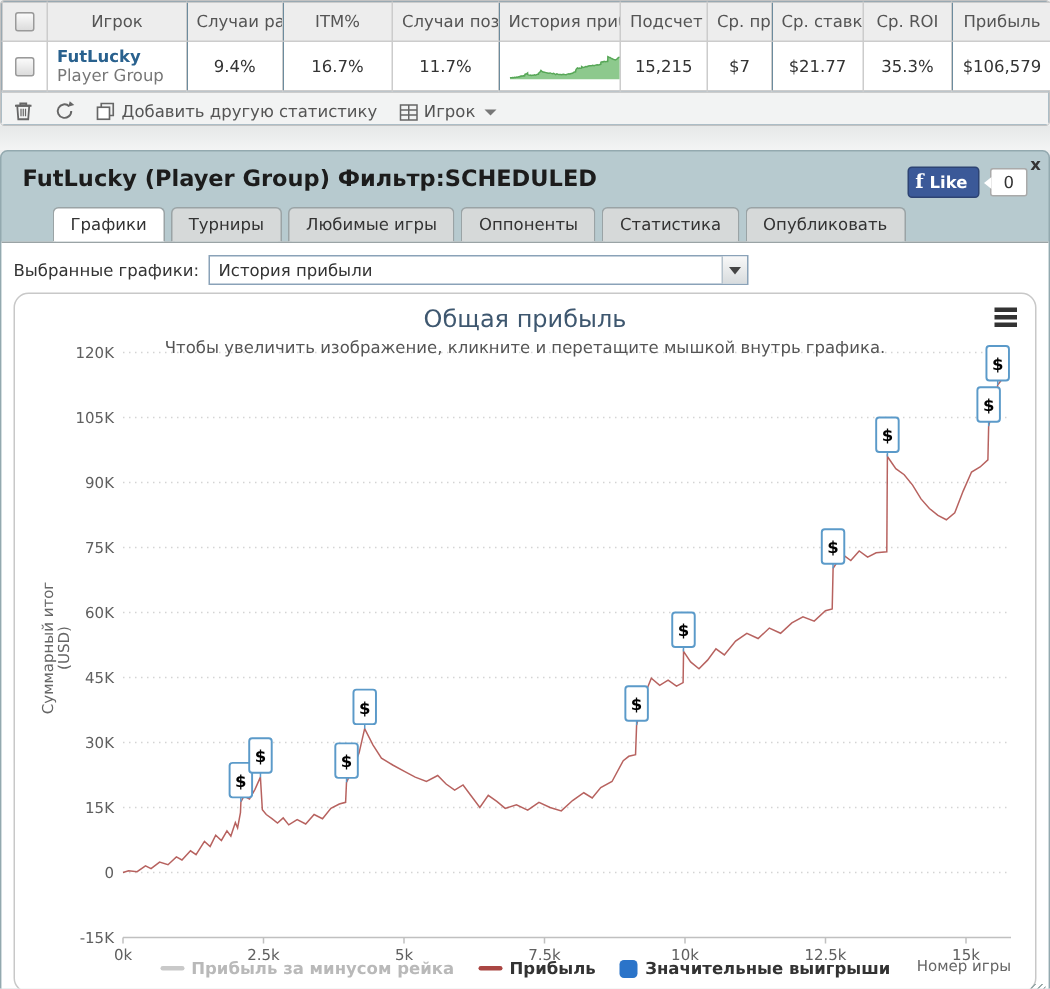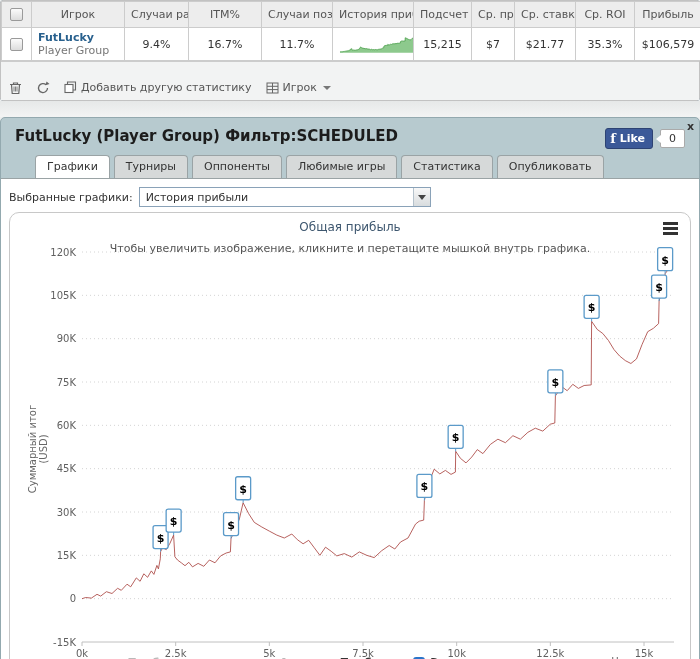--- a/index.html
+++ b/index.html
@@ -15,21 +15,21 @@
   .stats-widget { background:#0c4a6e; border:1px solid #c2c2c2; border-radius:3px; }
   .stats-table { width:100%; border-collapse:collapse; table-layout:fixed; }
   .stats-table th, .stats-table td { border:1px solid #ccc; padding:3px 6px; font-weight:normal; overflow:hidden; white-space:nowrap; }
   .stats-table thead th { background:#ededed; color:#555; text-align:center; height:26px; }
   .stats-table tbody td { background:#fff; height:30px;margin-top:16px; }
   .num { text-align:center; }
   .player-name { font-weight:bold; color:#29618e; cursor:pointer; }
   .player-group { color:#777; }
   .cb { width:13px; height:13px; border:1px solid #9a9a9a; background:linear-gradient(#fbfbfb,#dcdcdc); border-radius:2px; margin:0 auto; }
   .spark-wrap { padding:1px 2px; }
-  .stats-toolbar { display:flex; align-items:flex-start; gap:14px; background:#f2f3f3; border-top:1px solid #ccc; padding:19px 8px; height:22px; color:#555; }
+  .stats-toolbar { display:flex; align-items:flex-end; gap:14px; background:#f2f3f3; border-top:1px solid #ccc; padding:2px 8px; height:22px; color:#555; }
   .tool-btn { display:inline-flex; align-items:center; gap:4px; cursor:pointer; color:#555; }
   .tool-btn svg { display:block; }
   .caret-down { width:0; height:0; border-left:4px solid transparent; border-right:4px solid transparent; border-top:4px solid #777; display:inline-block; margin-left:2px; }
 
   .gap-band { height:16px; background:linear-gradient(#e6e8e8,#f3f4f4); }
 
   
   .panel { background:#b7cacf; border:1px solid #93a9af; border-radius:5px 5px 0 0; height:569px; position:relative; }
   .panel-header { position:relative; padding:9px 12px 0 14px;border-radius:12px; }
   .panel-title { font-size:15px; font-weight:bold; color:#1c1c1c; }
@@ -39,28 +39,28 @@
   .fb-f { font-family:"DejaVu Serif", serif; font-weight:bold; font-size:13px; }
   .fb-count { position:relative; background:#fff; border:1px solid #aaa; border-radius:2px; padding:2px 8px; margin-left:7px; font-size:11px; color:#333; }
   .fb-count:before { content:""; position:absolute; left:-5px; top:5px; border-top:4px solid transparent; border-bottom:4px solid transparent; border-right:5px solid #fff; }
 
   .tabs { display:flex; gap:4px; margin:10px 0 0 20px; }
   .tab { background:#d6d9d9; border:1px solid #9aa3a5; border-bottom:none; border-radius:4px 4px 0 0; padding:4px 11px 5px; color:#333; cursor:pointer; }
   .tab.active { background:#fff; position:relative; z-index:2; }
 
   .panel-body { background:#fff; border-top:1px solid #9aa3a5; padding:5px 8px 0; height:506px; }
   .select-row { display:flex; align-items:center; gap:6px; padding:3px 0 5px; color:#333; }
-  .select-box { display:flex; align-items:center; width:292px; height:20px; border:1px solid #8aa2b8; background:#fff; cursor:pointer; }
+  .select-box { display:flex; align-items:center; width:360px; height:20px; border:1px solid #8aa2b8; background:#fff; cursor:pointer; }
   .select-value { flex:1; padding:0 6px; }
   .select-arrow { width:17px; height:18px; border-left:1px solid #b5c2cc; background:linear-gradient(#f8f8f8,#d8dcde); display:flex; align-items:center; justify-content:center; }
   .select-arrow i { width:0; height:0; border-left:4px solid transparent; border-right:4px solid transparent; border-top:5px solid #444; }
 
   
   .chart-container { position:relative; border:1px solid #c8c8c8; border-radius:10px; height:467px; background:#fff; overflow:hidden; }
-  .chart-title { position:absolute; top:7px; width:100%; text-align:center; font-size:12px; color:#3E576F; }
+  .chart-title { position:absolute; top:7px; width:100%; text-align:center; font-size:16px; color:#3E576F; }
   .chart-subtitle { position:absolute; top:29px; width:100%; text-align:center; font-size:11px; color:#555; }
   .hamburger { position:absolute; top:9px; right:12px; cursor:pointer; }
   .hamburger div { width:15px; height:3px; background:#333; margin-bottom:2px; }
   .y-axis-title { position:absolute; left:-32px; top:225px; width:120px; transform:rotate(-90deg); font-size:10px; color:#666; text-align:center; }
   #chart-svg { position:absolute; top:0; left:0; cursor:crosshair; }
   .legend { position:absolute; bottom:9px; left:0; width:100%; display:flex; justify-content:center; gap:16px; align-items:center; font-size:11px; }
   .legend-item { display:flex; align-items:center; gap:5px; font-weight:bold; cursor:pointer; }
   .legend-dash { width:16px; height:3px; border-radius:2px; }
   .legend-square { width:12px; height:12px; border-radius:3px; }
   .x-axis-title { position:absolute; right:16px; bottom:11px; font-size:10px; color:#666; }
@@ -184,22 +184,22 @@
       <div class="fb-like">
         <div class="fb-btn">
           <span class="fb-f">f</span>
           <span>Like</span>
         </div>
         <div class="fb-count">0</div>
       </div>
       <div class="tabs" id="tabs">
           <div class="tab active">Графики</div>
           <div class="tab">Турниры</div>
+          <div class="tab">Любимые игры</div>
           <div class="tab">Оппоненты</div>
-          <div class="tab">Любимые игры</div>
           <div class="tab">Статистика</div>
           <div class="tab">Опубликовать</div>
         </div>
     </div>
 
     <div class="panel-body">
       <div class="select-row">
         <span>Выбранные графики:</span>
         <div class="select-box">
           <span class="select-value">История прибыли</span>

